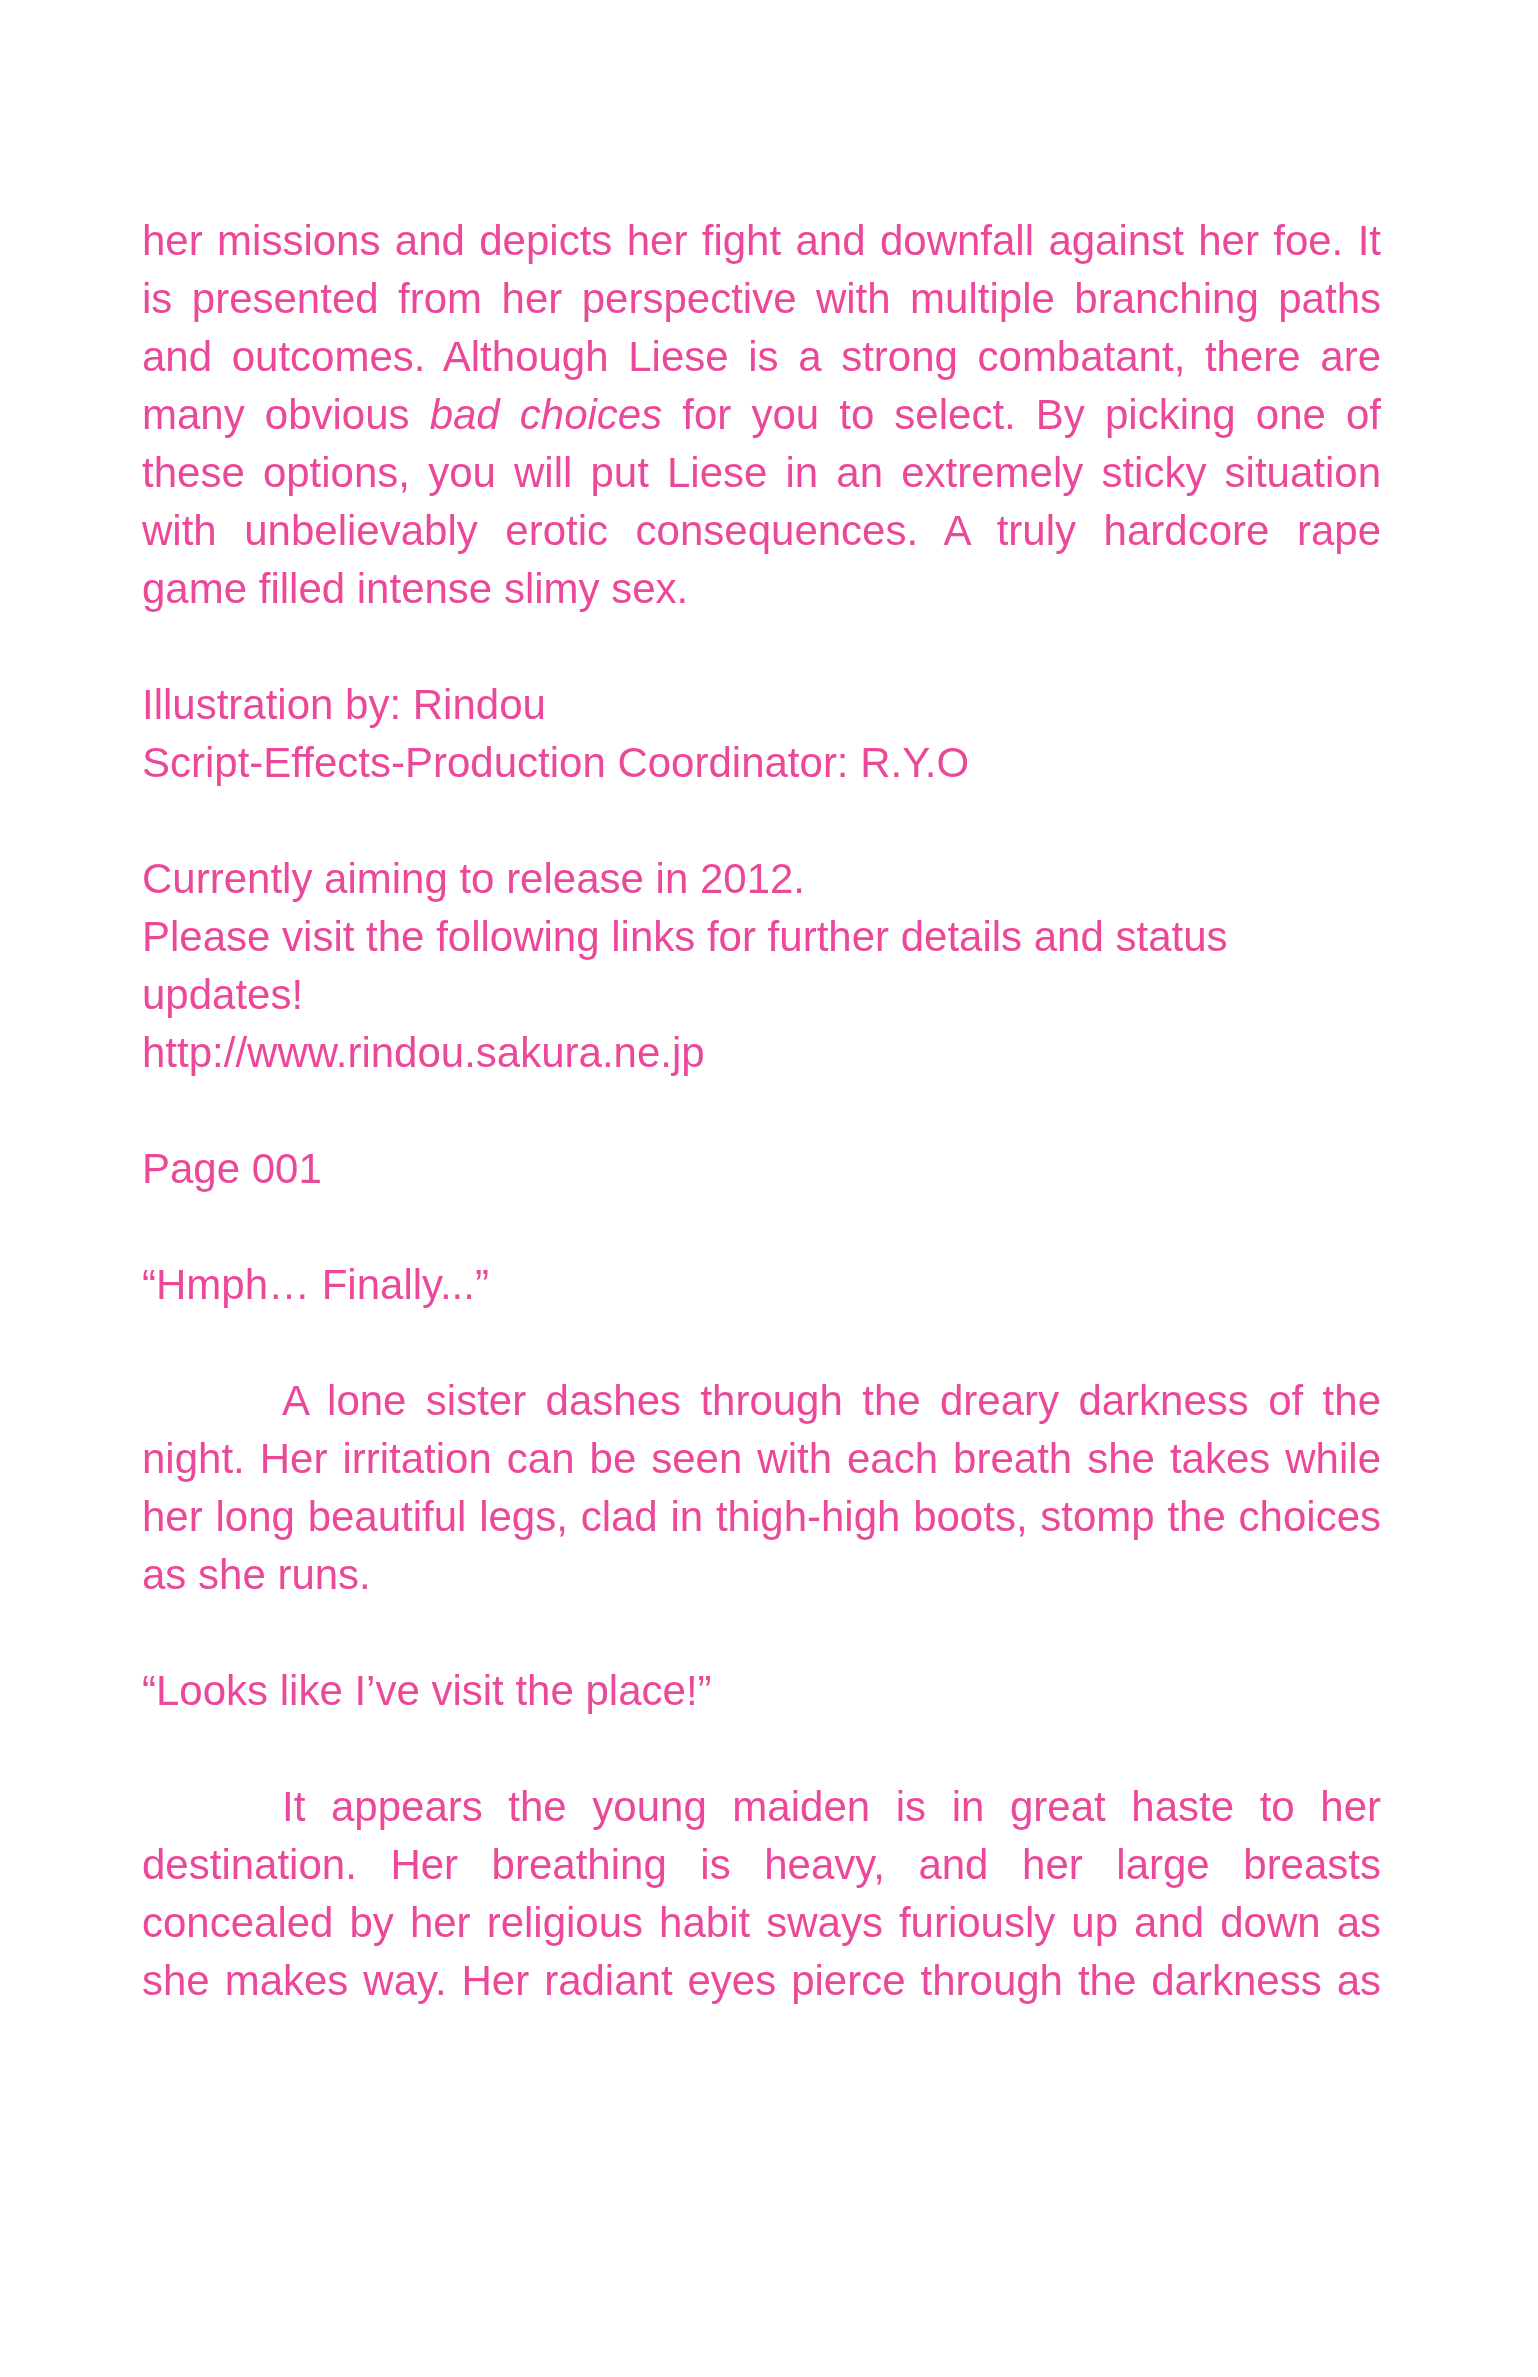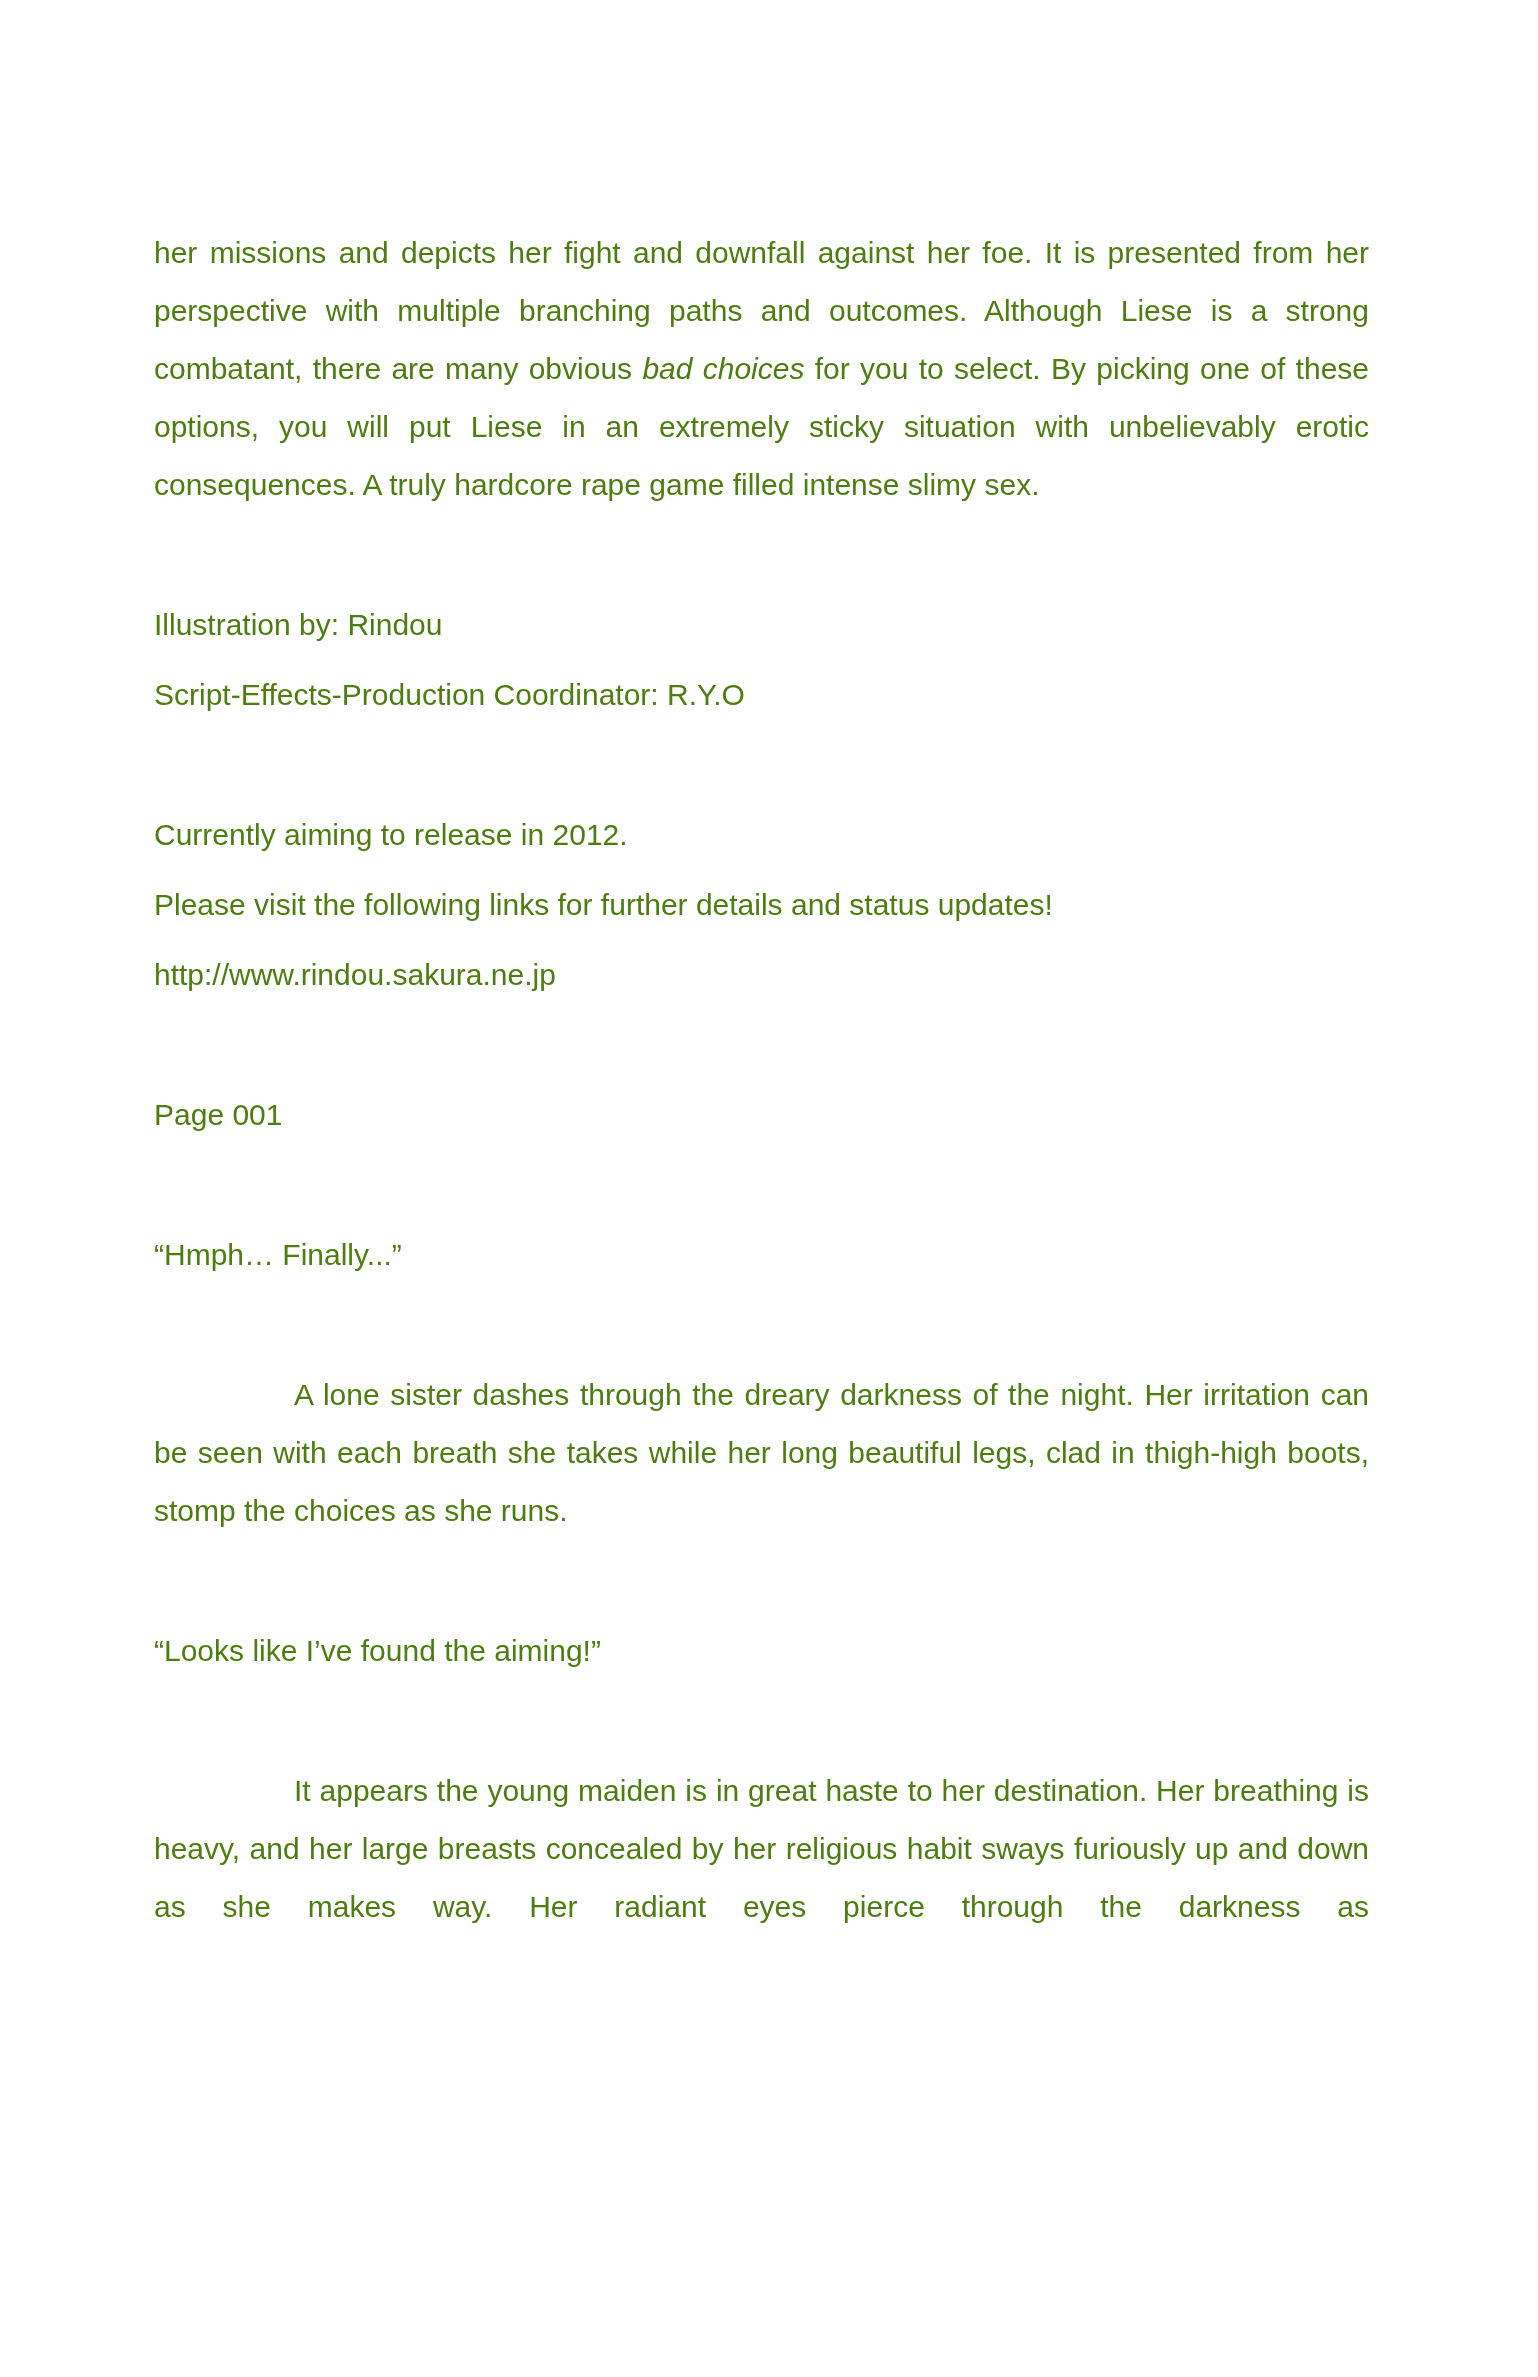--- a/index.html
+++ b/index.html
@@ -15,24 +15,24 @@
   }
   .page {
     box-sizing: border-box;
     width: 1538px;
     height: 2377px;
     padding: 212px 157px 0 142px; 
     background: #ffffff;
     color: #000000;
   }
   .para {
-    margin: 12px;
-    font-size: 30px;
+    margin: 0;
+    font-size: 42px;
     line-height: 58px;
-    color: #4d7c0f;
+    color: #ec4899;
     white-space: normal;
   }
   .justify {
     text-align: justify;
   }
   .indent {
     text-indent: 140px;
   }
   
   .cutoff {
@@ -70,20 +70,20 @@
   <div class="blank"></div>
 
   <p class="para">“Hmph… Finally...”</p>
 
   <div class="blank"></div>
 
   <p class="para justify indent">A lone sister dashes through the dreary darkness of the night. Her irritation can be seen with each breath she takes while her long beautiful legs, clad in thigh-high boots, stomp the choices as she runs.</p>
 
   <div class="blank"></div>
 
-  <p class="para">“Looks like I’ve found the aiming!”</p>
+  <p class="para">“Looks like I’ve visit the place!”</p>
 
   <div class="blank"></div>
 
   <p class="para justify indent cutoff">It appears the young maiden is in great haste to her destination. Her breathing is heavy, and her large breasts concealed by her religious habit sways furiously up and down as she makes way. Her radiant eyes pierce through the darkness as</p>
 
 </main>
 
 
 </body></html>

